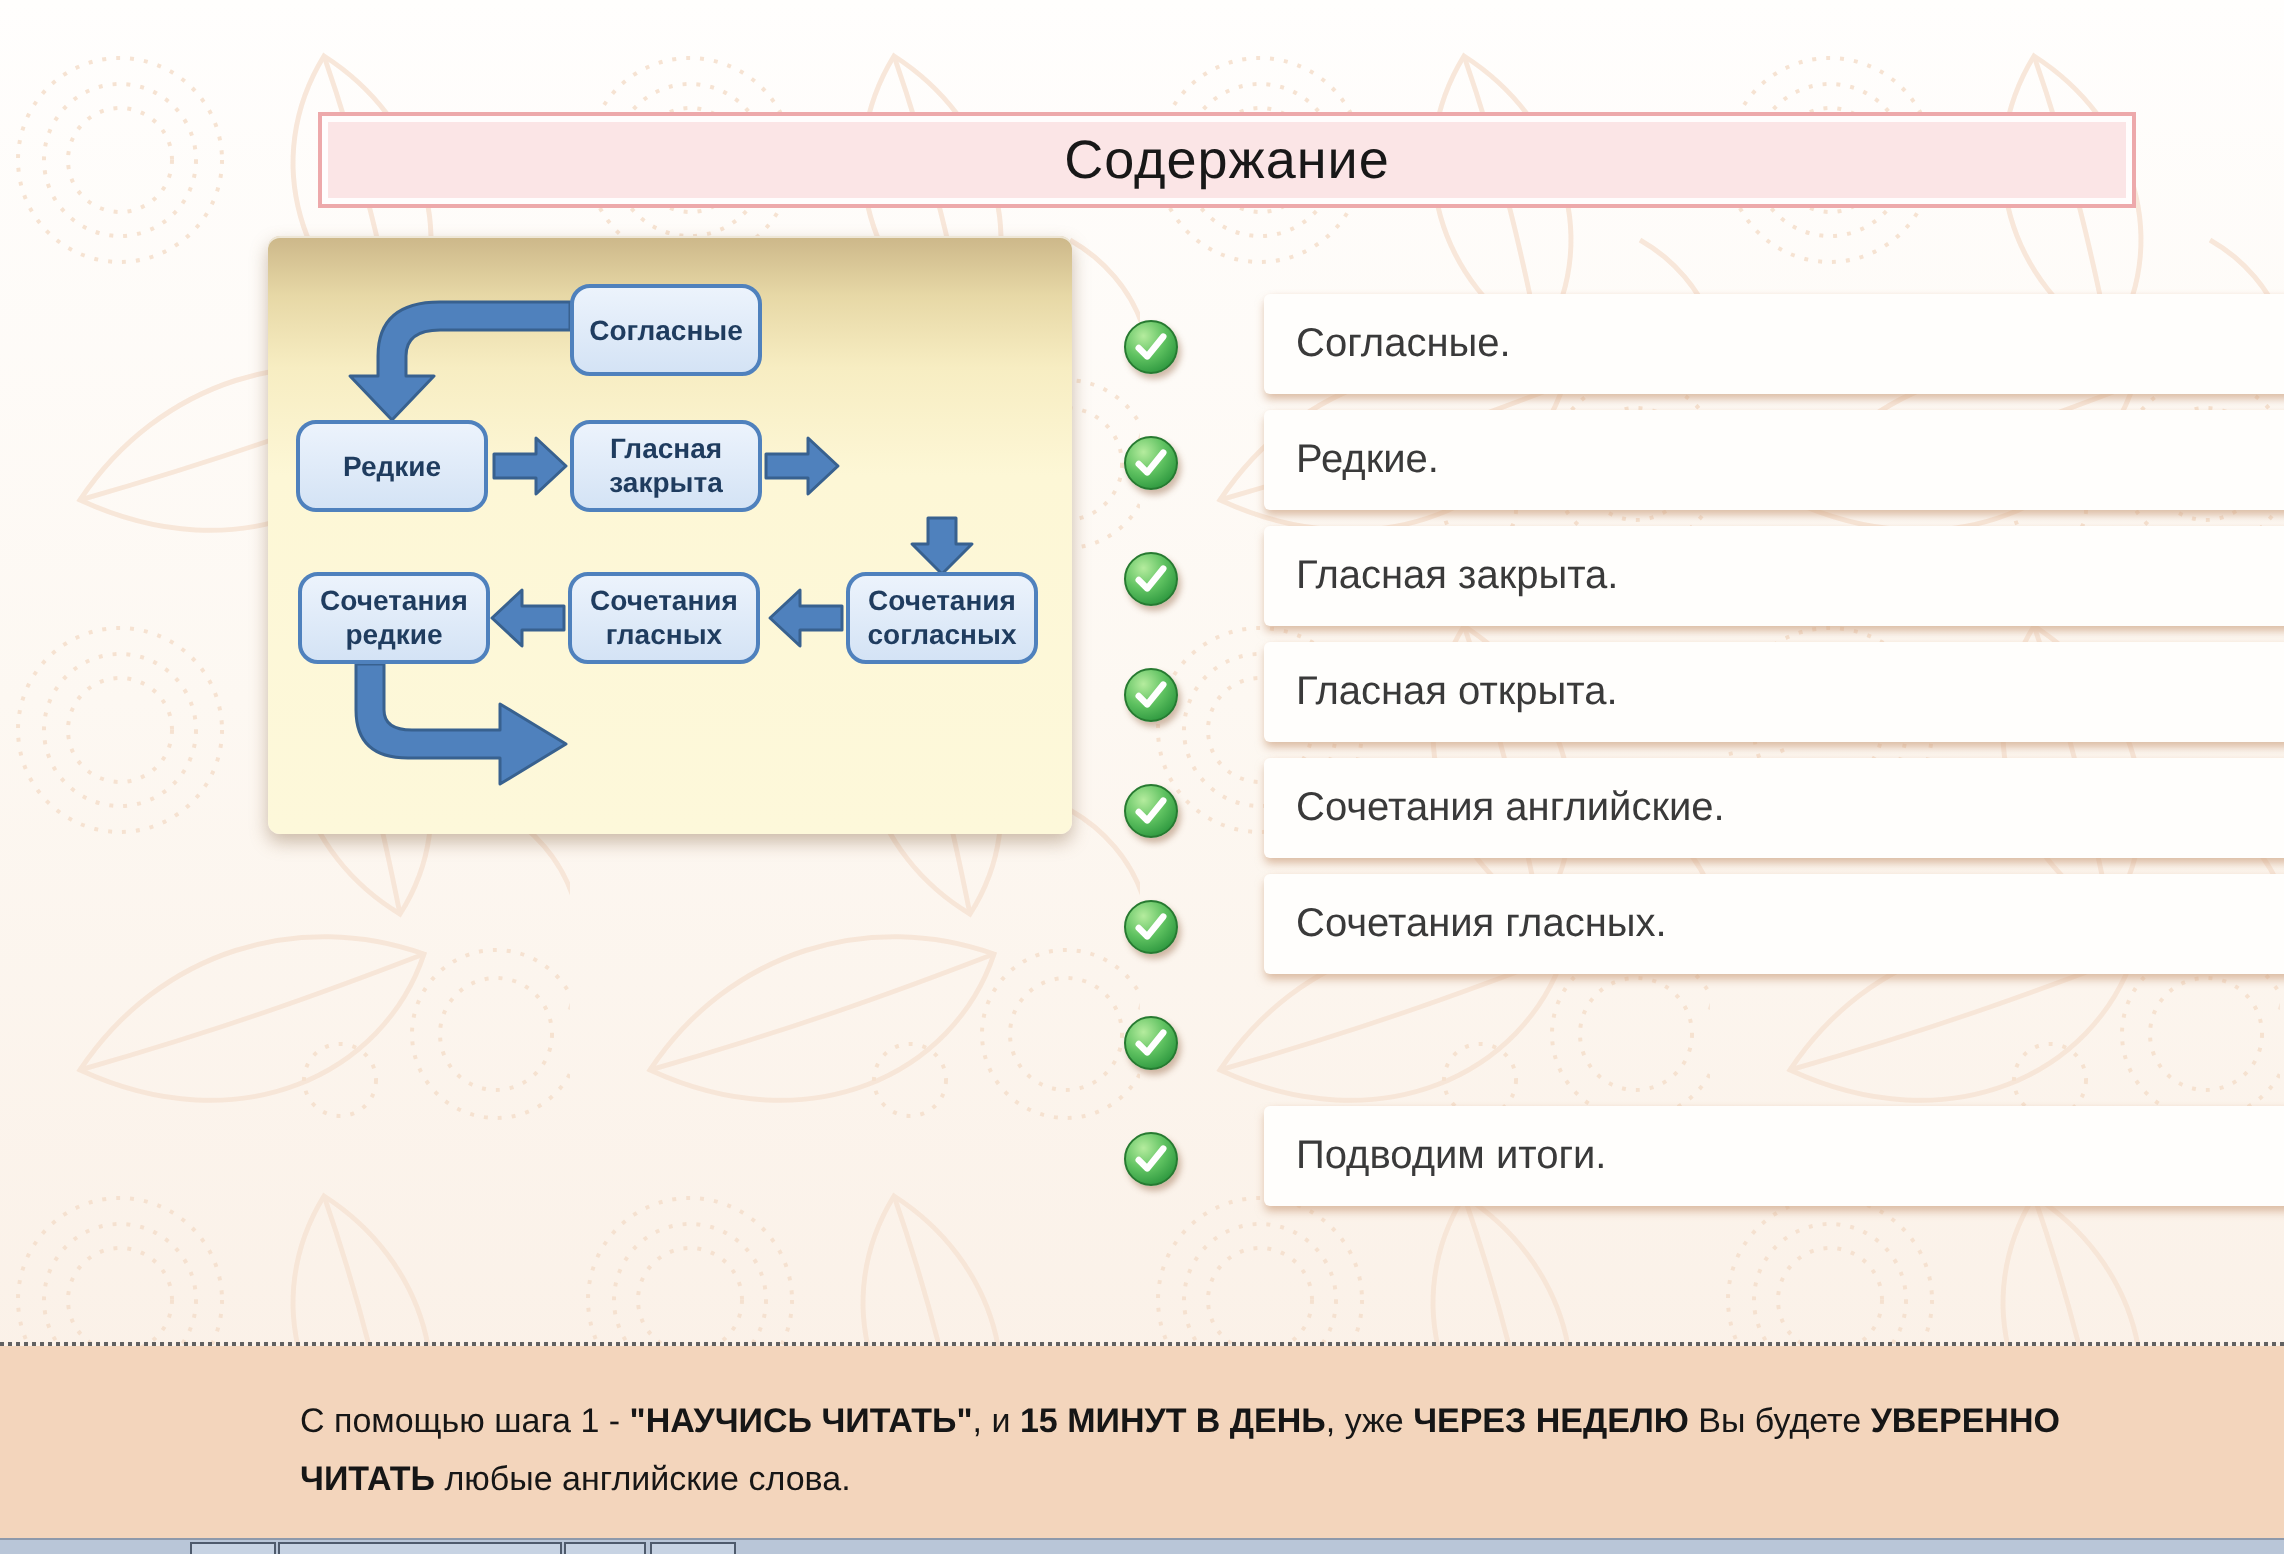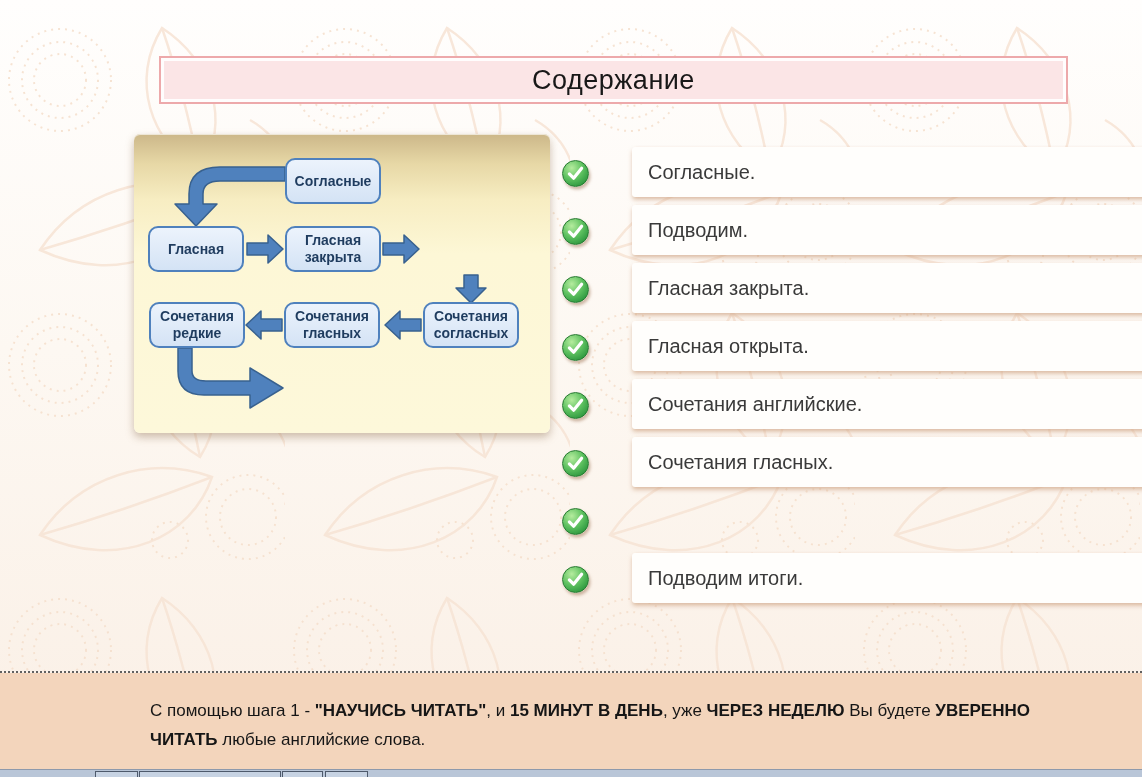--- a/index.html
+++ b/index.html
@@ -13,24 +13,23 @@
   
   .title-box{
     position:absolute;left:159px;top:56px;width:909px;height:48px;box-sizing:border-box;
     background:#fbe5e6;border:2px solid #eda9ab;box-shadow:inset 0 0 0 3px #fffdfd;
     display:flex;align-items:center;justify-content:center;z-index:2;
   }
   .title-text{font-size:27px;color:#181818;letter-spacing:.5px;}
 
   
   .panel{
-    position:absolute;left:134px;top:134px;width:402px;height:299px;z-index:2;border-radius:6px;
+    position:absolute;left:134px;top:118px;width:402px;height:299px;z-index:2;border-radius:6px;
     background:linear-gradient(180deg,#ccb789 0%,#e7d8a6 10%,#f7edc2 22%,#fdf7d6 40%,#fdf8da 100%);
     box-shadow:0 4px 9px rgba(130,95,60,.40), inset 0 1px 0 rgba(255,255,255,.65);
-    padding-left:14px;
   }
   .node{
     position:absolute;width:96px;height:46px;box-sizing:border-box;
     background:linear-gradient(180deg,#ecf3fc 0%,#d4e3f5 100%);
     border:2px solid #4f81bd;border-radius:10px;
     display:flex;align-items:center;justify-content:center;text-align:center;
     color:#1f3c5f;font-size:14px;font-weight:bold;line-height:17px;
   }
   .n0{left:151px;top:24px}.n1{left:14px;top:92px}.n2{left:151px;top:92px}
   .n3{left:289px;top:92px}.n4{left:289px;top:168px}.n5{left:150px;top:168px}
@@ -105,21 +104,21 @@
         <path d="M330,141 H344 V154 H352 L337,169 L322,154 H330 Z"></path>
         <path d="M287,185 H266 V177 L251,191 L266,205 V197 H287 Z"></path>
         <path d="M148,185 H127 V177 L112,191 L127,205 V197 H148 Z"></path>
         <path d="M44,214 V237 Q44,261 70,261 H116 V274 L149,254 L116,234 V247 H72 Q58,247 58,237 V214 Z"></path>
       </g>
     </svg>
     <div class="node n0">
         <span>Согласные</span>
       </div>
     <div class="node n1">
-        <span>Гласная</span>
+        <span>Редкие</span>
       </div>
     <div class="node n2">
         <span>Гласная закрыта</span>
       </div>
     <div class="node n4">
         <span>Сочетания согласных</span>
       </div>
     <div class="node n5">
         <span>Сочетания гласных</span>
       </div>
@@ -136,21 +135,21 @@
   <div class="bar" style="top:147px">
       <span>Согласные.</span>
     </div>
 
   <div class="check" style="top:218px">
       <svg viewBox="0 0 20 18">
         <path d="M3.5,9.5 L8,14 L16.5,3.5" fill="none" stroke="#ffffff" stroke-width="3.4" stroke-linecap="round" stroke-linejoin="round"></path>
       </svg>
     </div>
   <div class="bar" style="top:205px">
-      <span>Подводим.</span>
+      <span>Редкие.</span>
     </div>
 
   <div class="check" style="top:276px">
       <svg viewBox="0 0 20 18">
         <path d="M3.5,9.5 L8,14 L16.5,3.5" fill="none" stroke="#ffffff" stroke-width="3.4" stroke-linecap="round" stroke-linejoin="round"></path>
       </svg>
     </div>
   <div class="bar" style="top:263px">
       <span>Гласная закрыта.</span>
     </div>

